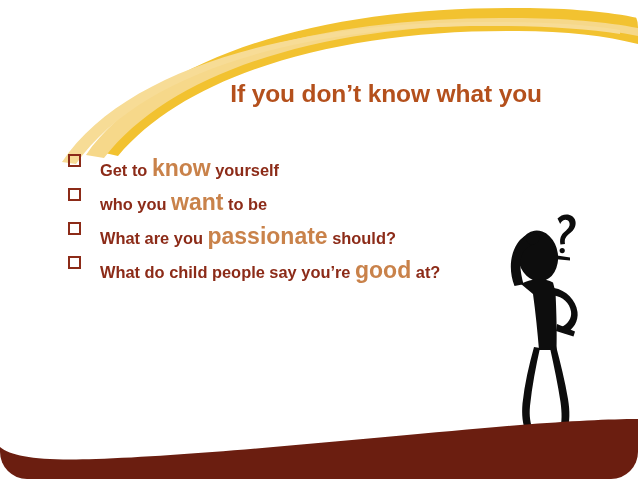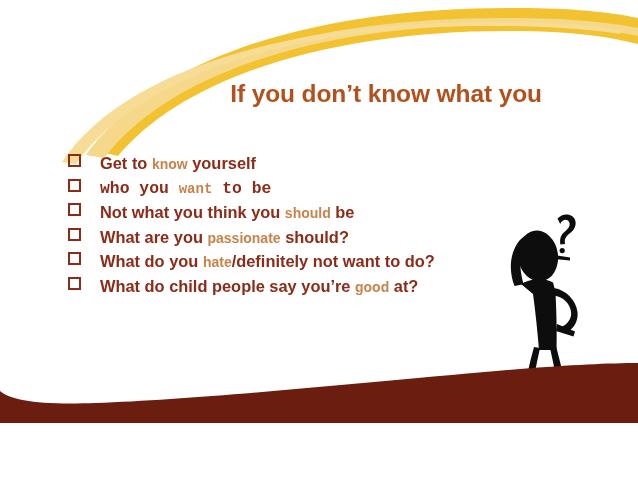--- a/index.html
+++ b/index.html
@@ -6,23 +6,24 @@
     margin: 0;
     padding: 0;
     background: #ffffff;
   }
   body {
     font-family: "Liberation Sans", sans-serif;
   }
   #slide {
     position: relative;
     width: 638px;
-    height: 423px;
+    height: 479px;
     background: #ffffff;
     overflow: hidden;
+    border-radius: 27px;
   }
 
   
   #swoosh-layer {
     position: absolute;
     left: 0; top: 0;
     width: 638px; height: 200px;
     pointer-events: none;
   }
 
@@ -73,24 +74,24 @@
     position: absolute;
     left: 0;
     top: 2px;
     width: 13px;
     height: 13px;
     border: 2.5px solid #8C2B18;
     box-sizing: border-box;
   }
   .hl {
     color: #C9824A;
-    font-size: 14px;
+    font-size: 23px;
     font-weight: 600;
   }
-  .line-2 { display: block; font-family: Liberation Mono, monospace; }
+  .line-2 { display: block; }
 
   
   #stick-figure {
     position: absolute;
     left: 488px;
     top: 208px;
     width: 150px;
     height: 232px;
     pointer-events: none;
   }
@@ -108,23 +109,21 @@
     </svg>
   </div>
 
   <div id="title">
     <span class="title-line">If you don’t know what you</span>
   </div>
 
   <div id="bullet-list">
       <div class="bullet-row"><span class="bullet-marker"></span><span class="line-1"><span>Get to </span><span class="hl">know</span><span> yourself</span></span></div>
       <div class="bullet-row justify"><span class="bullet-marker"></span><span class="line-2"><span>who you </span><span class="hl">want</span><span> to be</span></span></div>
-      <div class="bullet-row"><span class="bullet-marker"></span><span class="line-1"><span>Not what you think you </span><span class="hl">should</span><span> be</span></span></div>
       <div class="bullet-row"><span class="bullet-marker"></span><span class="line-1"><span>What are you </span><span class="hl">passionate</span><span> should?</span></span></div>
-      <div class="bullet-row"><span class="bullet-marker"></span><span class="line-1"><span>What do you </span><span class="hl">hate</span><span>/definitely not want to do?</span></span></div>
       <div class="bullet-row"><span class="bullet-marker"></span><span class="line-1"><span>What do child people say you’re </span><span class="hl">good</span><span> at?</span></span></div>
     </div>
 
   <div id="stick-figure">
     <svg width="150" height="232" viewBox="0 0 150 232" xmlns="http://www.w3.org/2000/svg">
       <g fill="#0D0D0D">
 
         <g>
           <path d="M69.5,10.5 c3.6,-4.2 10.4,-5.6 14.8,-2.2 c4.6,3.5 4.2,10.1 0.6,14.1 c-2.6,2.9 -6.2,4.6 -7.6,8.2 c-0.7,1.8 -0.6,3.6 -0.3,5.4 l-4.6,0.4 c-0.6,-3.4 -0.5,-6.8 1.5,-9.7 c2.3,-3.3 6.4,-5.2 7.6,-9.3 c0.8,-2.8 -1.2,-5.9 -4.2,-5.7 c-2.6,0.1 -4.2,2.2 -5.1,4.4 Z"></path>
           <ellipse cx="74.2" cy="42.6" rx="2.6" ry="2.7"></ellipse>

